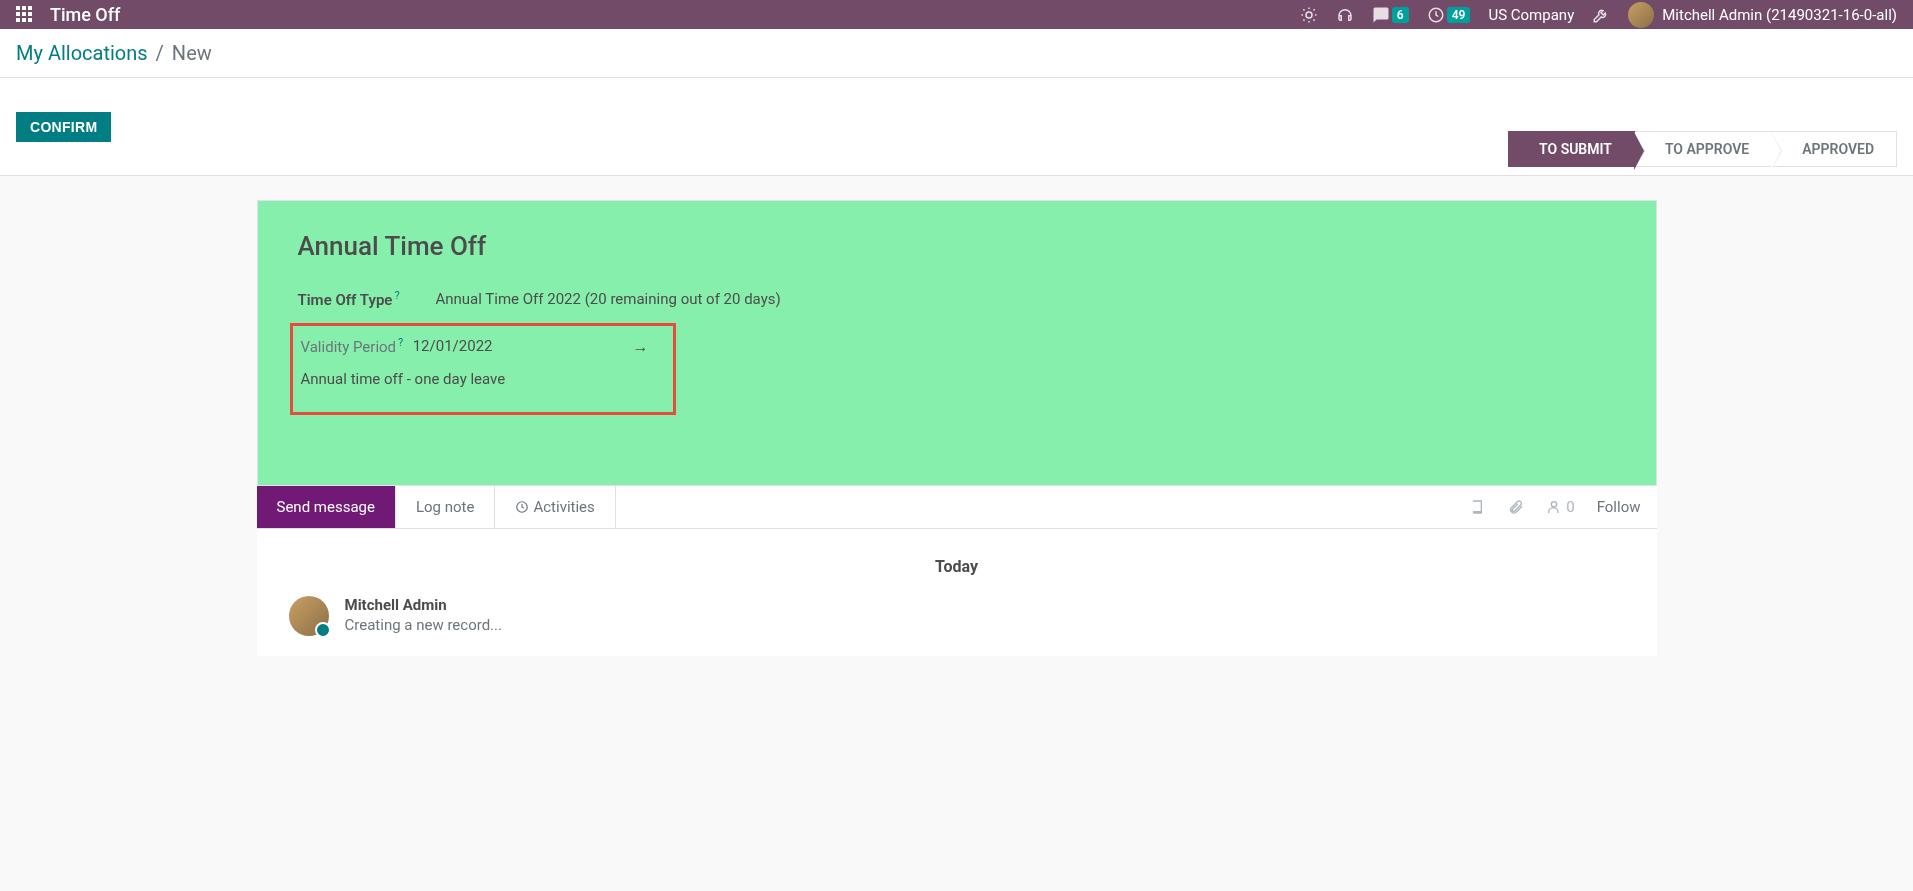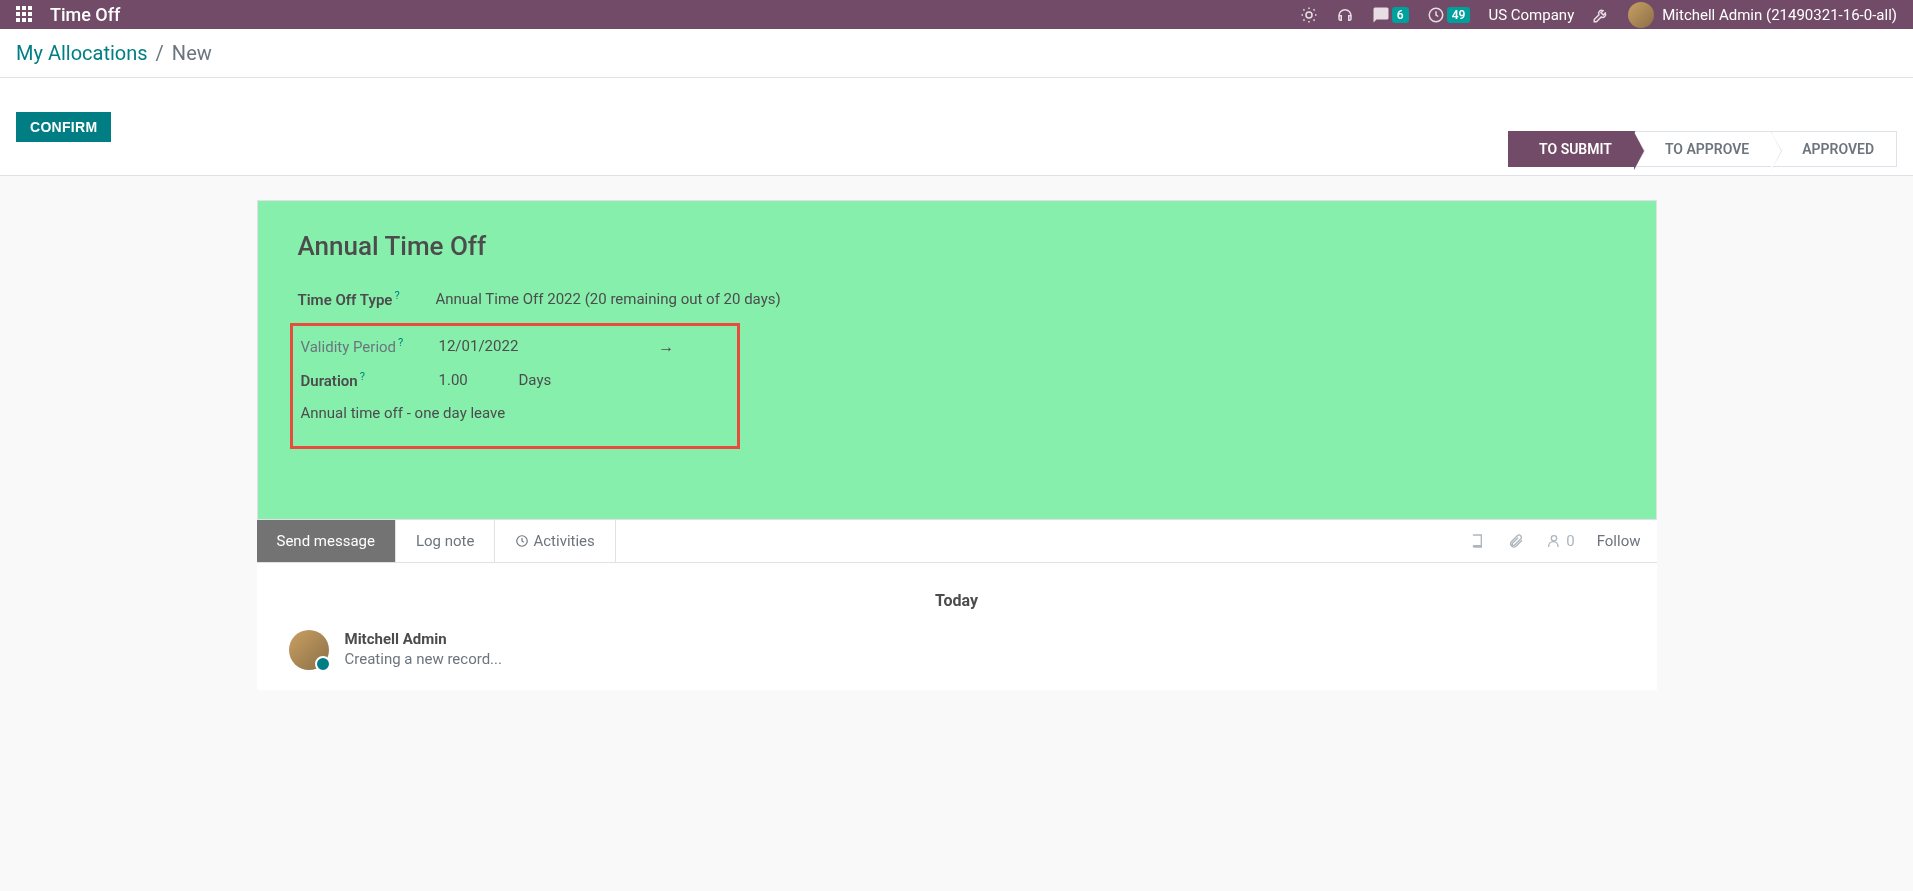--- a/index.html
+++ b/index.html
@@ -44,32 +44,32 @@
 .status-step:last-child::after, .status-step:last-child::before { display: none; }
 
 
 .form-container { padding: 24px 0 0; display: flex; justify-content: center; background: #f9f9f9; }
 .form-sheet { background: #86efac; border: 1px solid #dee2e6; width: 1400px; max-width: 92%; padding: 30px 40px 70px; position: relative; }
 .form-title { font-size: 26px; color: #4c4c4c; margin-bottom: 28px; font-weight: 500; }
 .form-row { display: flex; align-items: center; margin-bottom: 14px; font-size: 15px; }
 .form-label { width: 138px; font-weight: 600; color: #4c4c4c; position: relative; }
 .form-label .help { color: #017e84; font-size: 11px; vertical-align: super; margin-left: 2px; font-weight: 400; }
 .form-value { color: #4c4c4c; }
-.highlight-box { border: 3px solid #e74c3c; padding: 10px 24px 10px 0; margin-left: -8px; width: 450px; }
+.highlight-box { border: 3px solid #e74c3c; padding: 10px 24px 10px 0; margin-left: -8px; width: 386px; }
 .highlight-box .form-row { padding-left: 8px; }
 .arrow-icon { margin-left: 140px; color: #4c4c4c; font-size: 16px; }
 .duration-val { display: inline-block; width: 80px; }
 .notes { color: #4c4c4c; font-size: 15px; }
 
 
 .chatter-wrap { display: flex; justify-content: center; background: #f9f9f9; }
 .chatter { width: 1400px; max-width: 92%; background: #fff; }
 .chatter-tabs { display: flex; align-items: center; border-bottom: 1px solid #dee2e6; }
 .chatter-tab { padding: 12px 20px; font-size: 15px; cursor: pointer; color: #6c757d; border-right: 1px solid #dee2e6; }
-.chatter-tab.active { background: #737373; color: #fff; }
+.chatter-tab.active { background: #701a75; color: #fff; }
 .chatter-spacer { flex: 1; }
 .chatter-icons { display: flex; align-items: center; gap: 22px; padding-right: 16px; color: #adb5bd; }
 .chatter-icons .ci { cursor: pointer; display: flex; align-items: center; gap: 4px; font-size: 15px; }
 .chatter-body { padding: 20px 16px; }
 .day-sep { text-align: center; font-weight: 700; color: #4c4c4c; font-size: 16px; margin: 8px 0 20px; }
 .msg { display: flex; gap: 16px; align-items: flex-start; padding-left: 16px; }
 .msg-avatar { width: 40px; height: 40px; border-radius: 50%; background: linear-gradient(135deg, #c9a063, #8b6f47); position: relative; flex-shrink: 0; }
 .msg-avatar::after { content: ""; position: absolute; right: -2px; bottom: -2px; width: 12px; height: 12px; background: #017e84; border: 2px solid #fff; border-radius: 50%; }
 .msg-author { font-weight: 700; color: #4c4c4c; font-size: 15px; }
 .msg-body { color: #6c757d; font-size: 15px; margin-top: 2px; }
@@ -159,27 +159,20 @@
       <div class="form-value">Annual Time Off 2022 (20 remaining out of 20 days)</div>
     </div>
 
     <div class="highlight-box">
       <div class="form-row">
         <div class="form-label" style="font-weight:400;color:#6c757d;">
           <span>Validity Period</span><span class="help">?</span>
         </div>
         <div class="form-value">12/01/2022</div>
         <span class="arrow-icon">→</span>
-      </div>
-      <div class="form-row">
-        <div class="form-label">
-          <span>Duration</span><span class="help">?</span>
-        </div>
-        <span class="form-value duration-val">1.00</span>
-        <span class="form-value">Days</span>
       </div>
       <div class="form-row">
         <div class="notes">Annual time off - one day leave</div>
       </div>
     </div>
   </div>
 </div>
 
 <div class="chatter-wrap">
   <div class="chatter">

